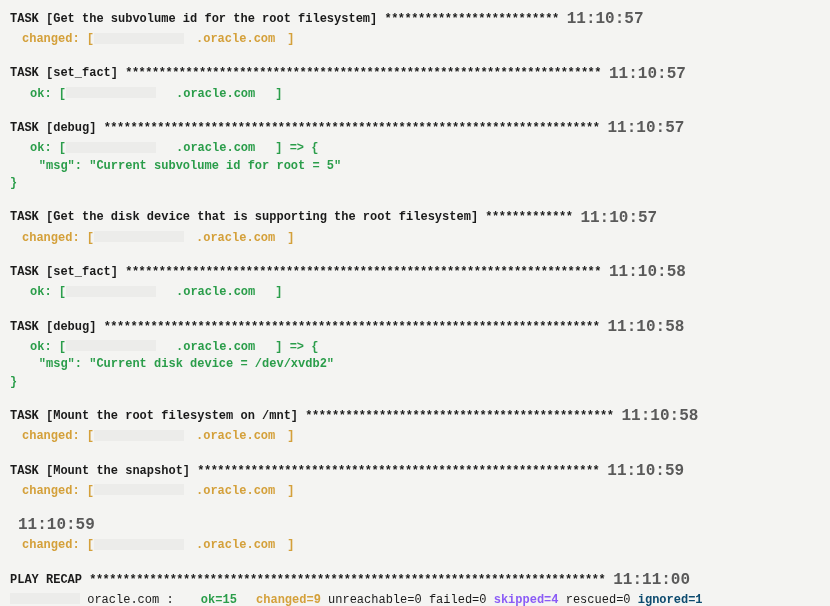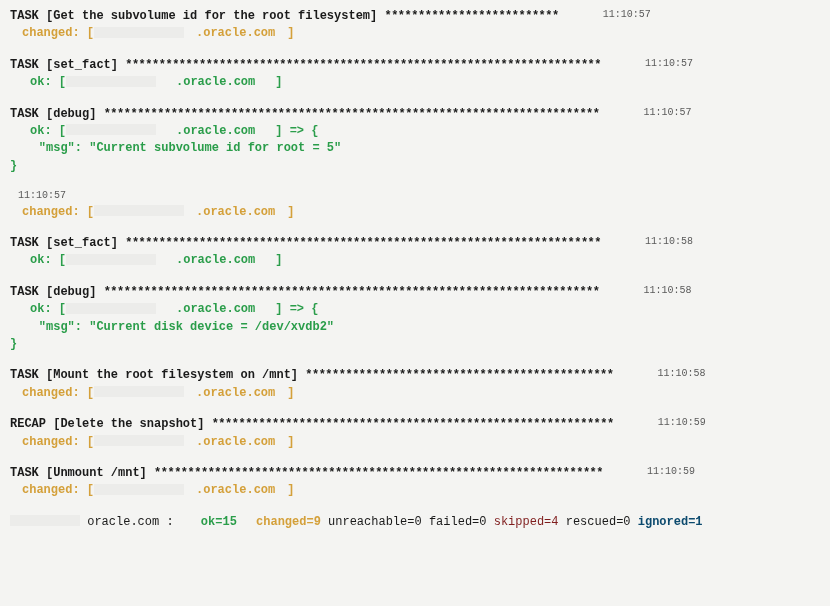--- a/index.html
+++ b/index.html
@@ -6,41 +6,41 @@
   body {
     background: #f4f4f2;
     font-family: "Menlo", "Consolas", "Courier New", monospace;
     font-size: 12px;
     line-height: 1.45;
     color: #1a1a1a;
     padding: 8px 10px;
     width: 830px;
   }
   .task-block { margin-bottom: 14px; }
-  .task-header { display: flex; align-items: flex-start; gap: 36px; }
+  .task-header { display: flex; align-items: center; }
   .task-title {
     white-space: nowrap;
     overflow: hidden;
     font-weight: 600;
   }
   .asterisks {
     letter-spacing: -0.5px;
     font-weight: 600;
   }
   .timestamp {
     margin-left: 8px;
-    font-size: 10px;
+    font-size: 16px;
     color: #5a5a5a;
-    font-weight: 400;
+    font-weight: 700;
     flex-shrink: 0;
   }
   .status-line { white-space: pre; }
   .changed { color: #d4a03a; font-weight: 600; margin-left: 12px; }
   .ok { color: #2a9d4a; font-weight: 600; margin-left: 20px; }
-  .skipped { color: #7f1d1d; font-weight: 400; }
+  .skipped { color: #8b5cf6; font-weight: 700; }
   .ignored { color: #0c4a6e; font-weight: 600; }
   .plain { color: #1a1a1a; font-weight: 400; }
   .host-redact {
     display: inline-block;
     width: 90px;
     height: 11px;
     background: #ececea;
     vertical-align: middle;
     position: relative;
     top: -1px;
@@ -86,20 +86,21 @@
       <div class="task-header">
         <span class="task-title"><span>TASK [debug] </span><span class="asterisks">**************************************************************************</span></span>
         <span class="timestamp">11:10:57</span>
       </div>
       <div class="status-line"><span class="ok">ok: [</span><span class="host-redact"></span><span class="ok">.oracle.com</span><span class="ok">] =&gt; {</span></div>
       <div class="debug-body">    "msg": "Current subvolume id for root = 5"</div>
       <div class="debug-body">}</div>
     </div>
     <div class="task-block">
       <div class="task-header">
+        <span class="task-title"><span>TASK [Get the disk device that is supporting the root filesystem] </span><span class="asterisks">*************</span></span>
         <span class="timestamp">11:10:57</span>
       </div>
       <div class="status-line"><span class="changed">changed: [</span><span class="host-redact"></span><span class="changed">.oracle.com</span><span class="changed">]</span></div>
     </div>
     <div class="task-block">
       <div class="task-header">
         <span class="task-title"><span>TASK [set_fact] </span><span class="asterisks">***********************************************************************</span></span>
         <span class="timestamp">11:10:58</span>
       </div>
       <div class="status-line"><span class="ok">ok: [</span><span class="host-redact"></span><span class="ok">.oracle.com</span><span class="ok">]</span></div>
@@ -115,28 +116,31 @@
     </div>
     <div class="task-block">
       <div class="task-header">
         <span class="task-title"><span>TASK [Mount the root filesystem on /mnt] </span><span class="asterisks">**********************************************</span></span>
         <span class="timestamp">11:10:58</span>
       </div>
       <div class="status-line"><span class="changed">changed: [</span><span class="host-redact"></span><span class="changed">.oracle.com</span><span class="changed">]</span></div>
     </div>
     <div class="task-block">
       <div class="task-header">
-        <span class="task-title"><span>RECAP [Delete the snapshot] </span><span class="asterisks">************************************************************</span></span>
+        <span class="task-title"><span>TASK [Mount the snapshot] </span><span class="asterisks">************************************************************</span></span>
         <span class="timestamp">11:10:59</span>
       </div>
       <div class="status-line"><span class="changed">changed: [</span><span class="host-redact"></span><span class="changed">.oracle.com</span><span class="changed">]</span></div>
     </div>
     <div class="task-block">
       <div class="task-header">
-        <span class="task-title"><span>TASK [Unmount /mnt] </span><span class="asterisks">*******************************************************************</span></span>
         <span class="timestamp">11:10:59</span>
       </div>
       <div class="status-line"><span class="changed">changed: [</span><span class="host-redact"></span><span class="changed">.oracle.com</span><span class="changed">]</span></div>
     </div>
     <div class="task-block">
+      <div class="task-header">
+        <span class="task-title"><span>PLAY RECAP </span><span class="asterisks">*****************************************************************************</span></span>
+        <span class="timestamp">11:11:00</span>
+      </div>
       <div class="recap-line"><span class="recap-redact"></span><span class="plain"> oracle.com</span><span class="plain"> : </span><span class="ok">ok=15</span><span>    </span><span class="changed">changed=9</span><span>    </span><span class="plain">unreachable=0</span><span>    </span><span class="plain">failed=0</span><span>    </span><span class="skipped">skipped=4</span><span>    </span><span class="plain">rescued=0</span><span>    </span><span class="ignored">ignored=1</span></div>
     </div>
   </div>
 
 </body></html>

